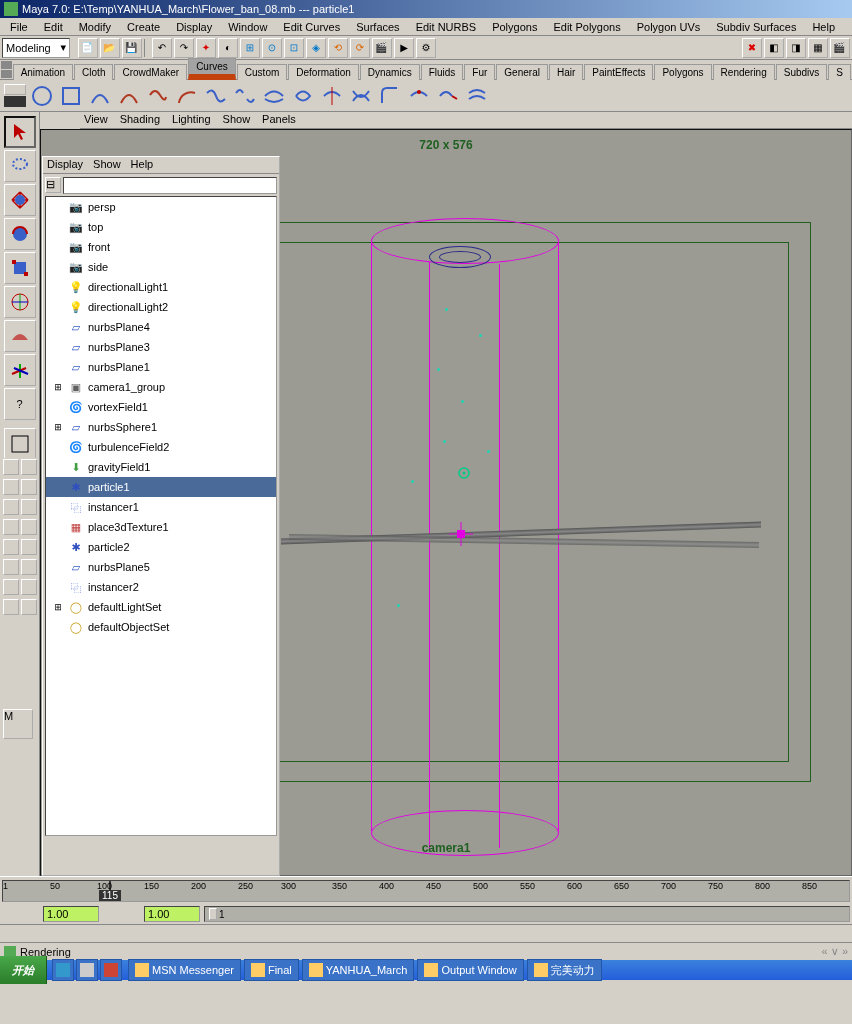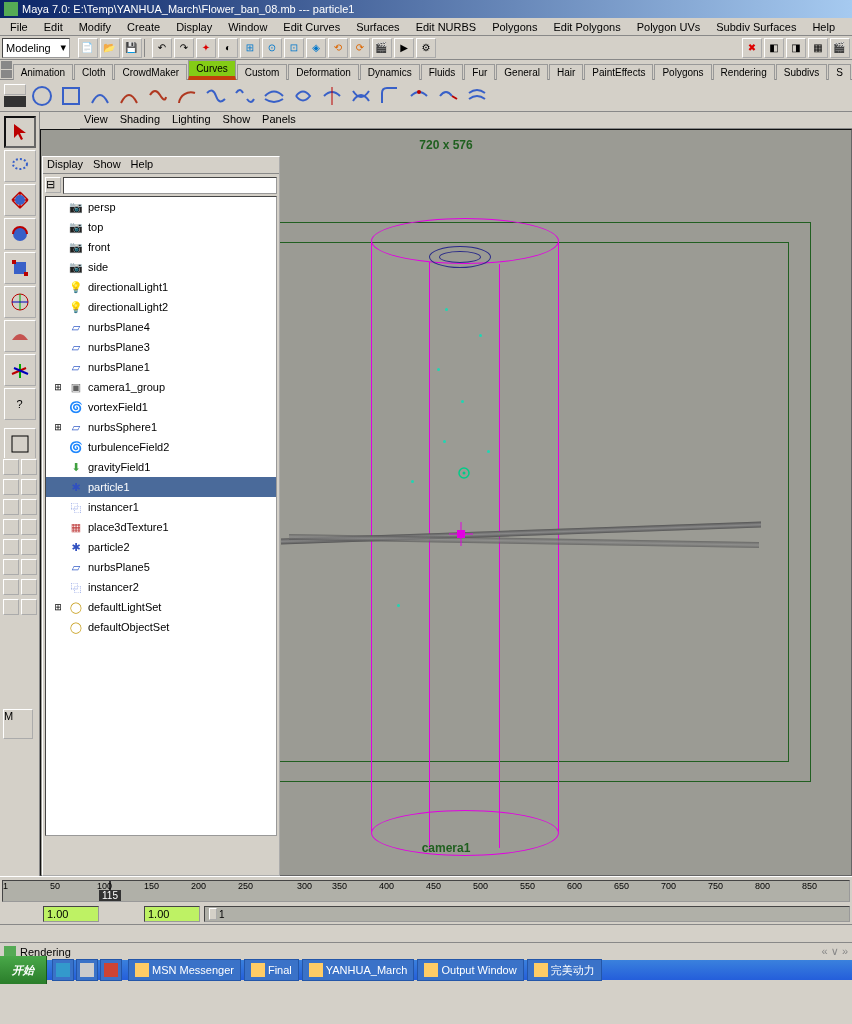--- a/index.html
+++ b/index.html
@@ -6,21 +6,21 @@
 body { width: 852px; height: 1024px; background: #d4d0c8; overflow: hidden; position: relative; }
 .titlebar { height: 18px; background: linear-gradient(to right, #0a2466, #a6caf0); color: #fff; padding: 2px 4px; display: flex; align-items: center; font-size: 11px; }
 .titlebar .maya-icon { width: 14px; height: 14px; background: #5a5; margin-right: 4px; display:inline-block; }
 .menubar { height: 18px; background: #d4d0c8; border-bottom: 1px solid #888; display: flex; align-items: center; padding: 0 2px; }
 .menubar span { padding: 1px 8px; cursor: default; }
 .toolbar-row { height: 24px; background: #d4d0c8; border-bottom: 1px solid #888; display: flex; align-items: center; padding: 2px; gap: 2px; }
 .mode-dropdown { width: 68px; height: 20px; background: #fff; border: 1px inset #999; padding: 1px 3px; display:flex; align-items:center; justify-content:space-between; }
 .tool-btn { width: 20px; height: 20px; background: #d4d0c8; border: 1px outset #fff; display: inline-flex; align-items:center; justify-content:center; font-size:10px; }
 .shelf-tabs { height: 20px; background: #d4d0c8; display: flex; border-bottom: 1px solid #888; align-items:flex-end; }
 .shelf-tab { padding: 2px 7px; border: 1px solid #999; border-bottom:none; background:#d4d0c8; margin-right:1px; font-size:10px; position:relative; bottom:-1px; }
-.shelf-tab.active { background:#84cc16; border-bottom:4px solid #c2410c; }
+.shelf-tab.active { background:#a3a3a3; border-bottom:6px solid #c2410c; }
 .shelf-icons { height: 32px; background: #d4d0c8; border-bottom: 1px solid #888; display: flex; align-items: center; padding: 2px 4px; gap: 3px; }
 .shelf-icon { width: 26px; height: 26px; display:inline-flex; align-items:center; justify-content:center; }
 .main-area { display: flex; height: 764px; }
 .left-toolbar { width: 40px; background: #d4d0c8; border-right: 1px solid #888; display:flex; flex-direction:column; align-items:center; padding-top:4px; gap:2px; }
 .left-tool { width: 32px; height: 32px; border: 1px outset #fff; display:flex; align-items:center; justify-content:center; }
 .left-tool.sel { border: 2px inset #666; }
 .left-mini-toolbar { width: 36px; position:absolute; left:2px; top:458px; background:#d4d0c8; }
 .left-mini-toolbar .mini { width:16px; height:16px; border:1px outset #fff; display:inline-block; margin:1px; }
 .viewport-container { flex:1; position:relative; background:#d4d0c8; }
 .viewport-menu { height:17px; background:#d4d0c8; border-bottom:1px solid #888; padding:1px 4px; display:flex; gap:12px;margin-left:40px; }
@@ -500,21 +500,21 @@
 <div class="timeline">
   <div class="timeline-track" id="timeline-track">
     <div style="position:absolute;left:106px;top:0;width:2px;height:100%;background:#333"></div>
     <div style="position:absolute;left:96px;bottom:0;font-size:10px;color:#fff;background:#333;padding:0 3px">115</div>
   <div class="timeline-tick" style="left: 0px;">1</div>
       <div class="timeline-tick" style="left: 47px;">50</div>
       <div class="timeline-tick" style="left: 94px;">100</div>
       <div class="timeline-tick" style="left: 141px;">150</div>
       <div class="timeline-tick" style="left: 188px;">200</div>
       <div class="timeline-tick" style="left: 235px;">250</div>
-      <div class="timeline-tick" style="left: 294px;">300</div>
+      <div class="timeline-tick" style="left: 278px;">300</div>
       <div class="timeline-tick" style="left: 329px;">350</div>
       <div class="timeline-tick" style="left: 376px;">400</div>
       <div class="timeline-tick" style="left: 423px;">450</div>
       <div class="timeline-tick" style="left: 470px;">500</div>
       <div class="timeline-tick" style="left: 517px;">550</div>
       <div class="timeline-tick" style="left: 564px;">600</div>
       <div class="timeline-tick" style="left: 611px;">650</div>
       <div class="timeline-tick" style="left: 658px;">700</div>
       <div class="timeline-tick" style="left: 705px;">750</div>
       <div class="timeline-tick" style="left: 752px;">800</div>

